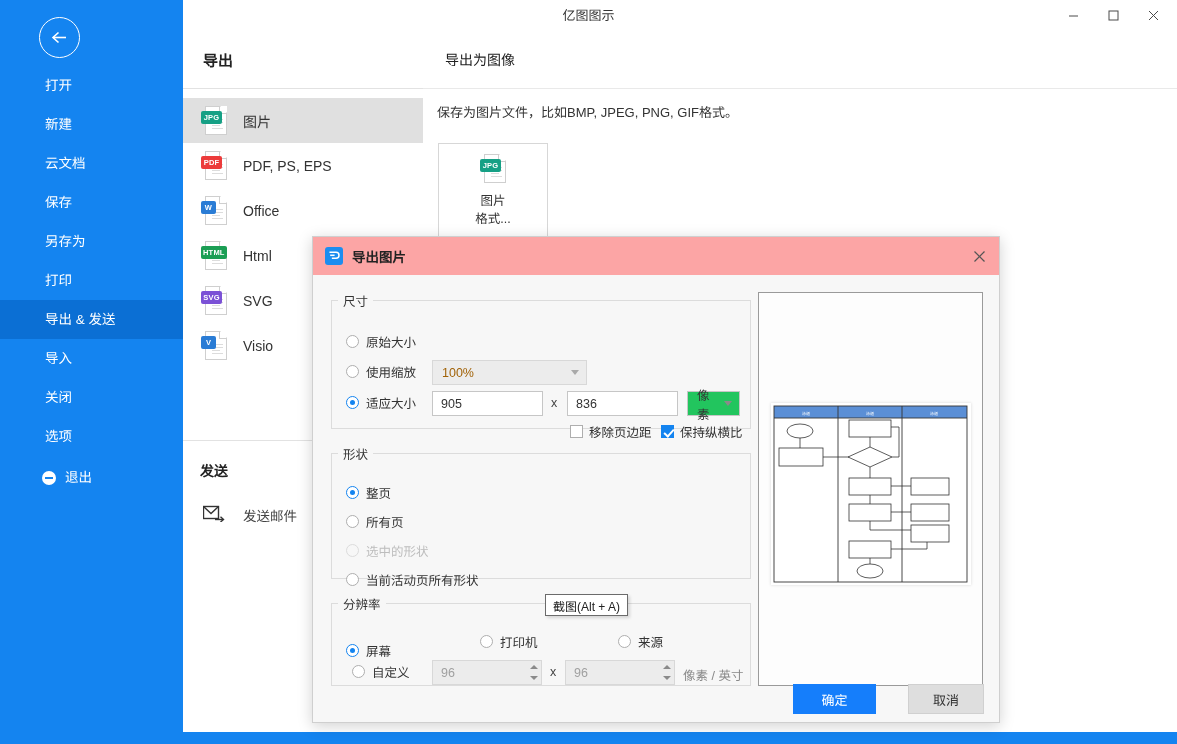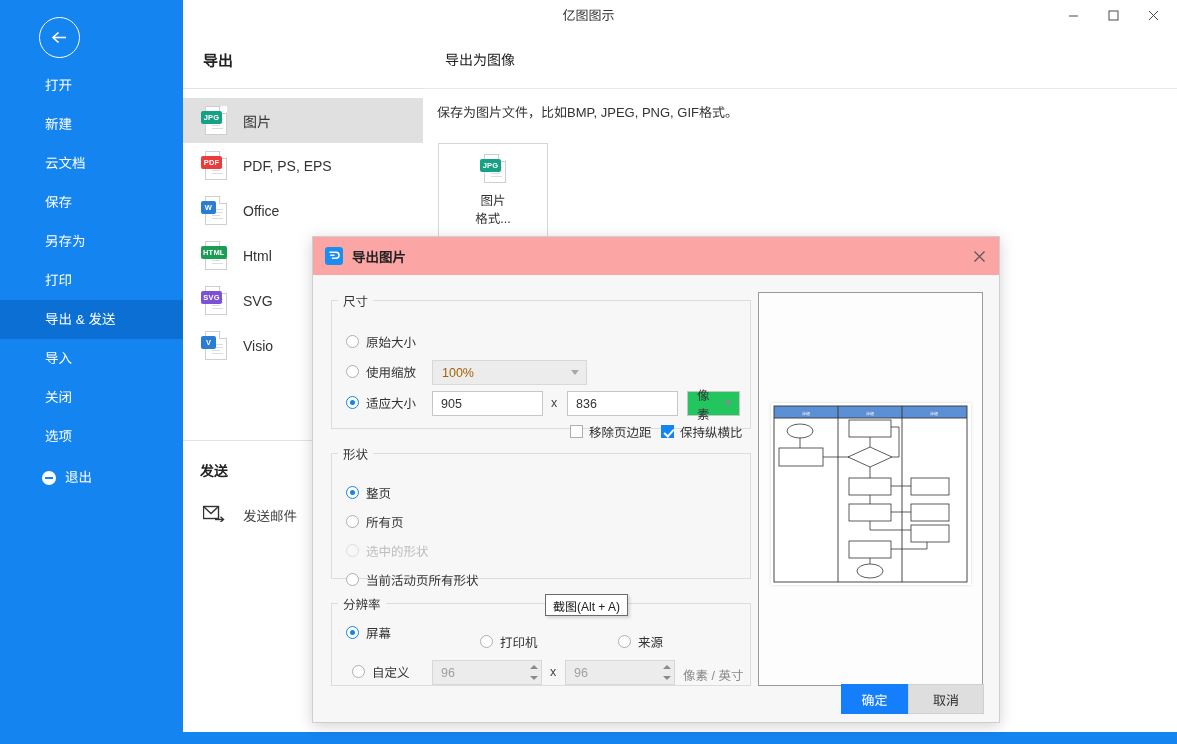--- a/index.html
+++ b/index.html
@@ -276,21 +276,21 @@
     position: absolute; left: 12px; top: 110px; width: 200px; height: 182px;
     background: #fff; box-shadow: 0 0 3px rgba(0,0,0,.15);
   }
 
   
   .btn {
     position: absolute; height: 30px; font-size: 13px; cursor: pointer;
     display: flex; align-items: center; justify-content: center;
     border: 1px solid transparent; font-family: inherit;
   }
-  .btn-ok { left: 528px; top: 447px; width: 67px; background: #157efb; color: #fff; }
+  .btn-ok { left: 480px; top: 447px; width: 83px; background: #157efb; color: #fff; }
   .btn-cancel { left: 595px; top: 447px; width: 76px; background: #dedede; color: #333; border-color: #d0d0d0; }
 </style>
 </head>
 <body>
 
 <div class="app">
 
   <div class="titlebar">
     <div class="titlebar-title">亿图图示</div>
     <div class="win-btns">
@@ -553,21 +553,21 @@
       </div>
       <div class="radio-row" style="left:14px; top:107px;">
         <span class="rdo"></span>
         <span class="rlabel">当前活动页所有形状</span>
       </div>
     </fieldset>
 
     <fieldset class="grp grp-res">
       <legend>分辨率</legend>
 
-      <div class="radio-row" style="left:14px; top:10px;">
+      <div class="radio-row" style="left:14px; top:28px;">
         <span class="rdo on"></span>
         <span class="rlabel">屏幕</span>
       </div>
       <div class="radio-row" style="left:148px; top:19px;">
         <span class="rdo"></span>
         <span class="rlabel">打印机</span>
       </div>
       <div class="radio-row" style="left:286px; top:19px;">
         <span class="rdo"></span>
         <span class="rlabel">来源</span>

